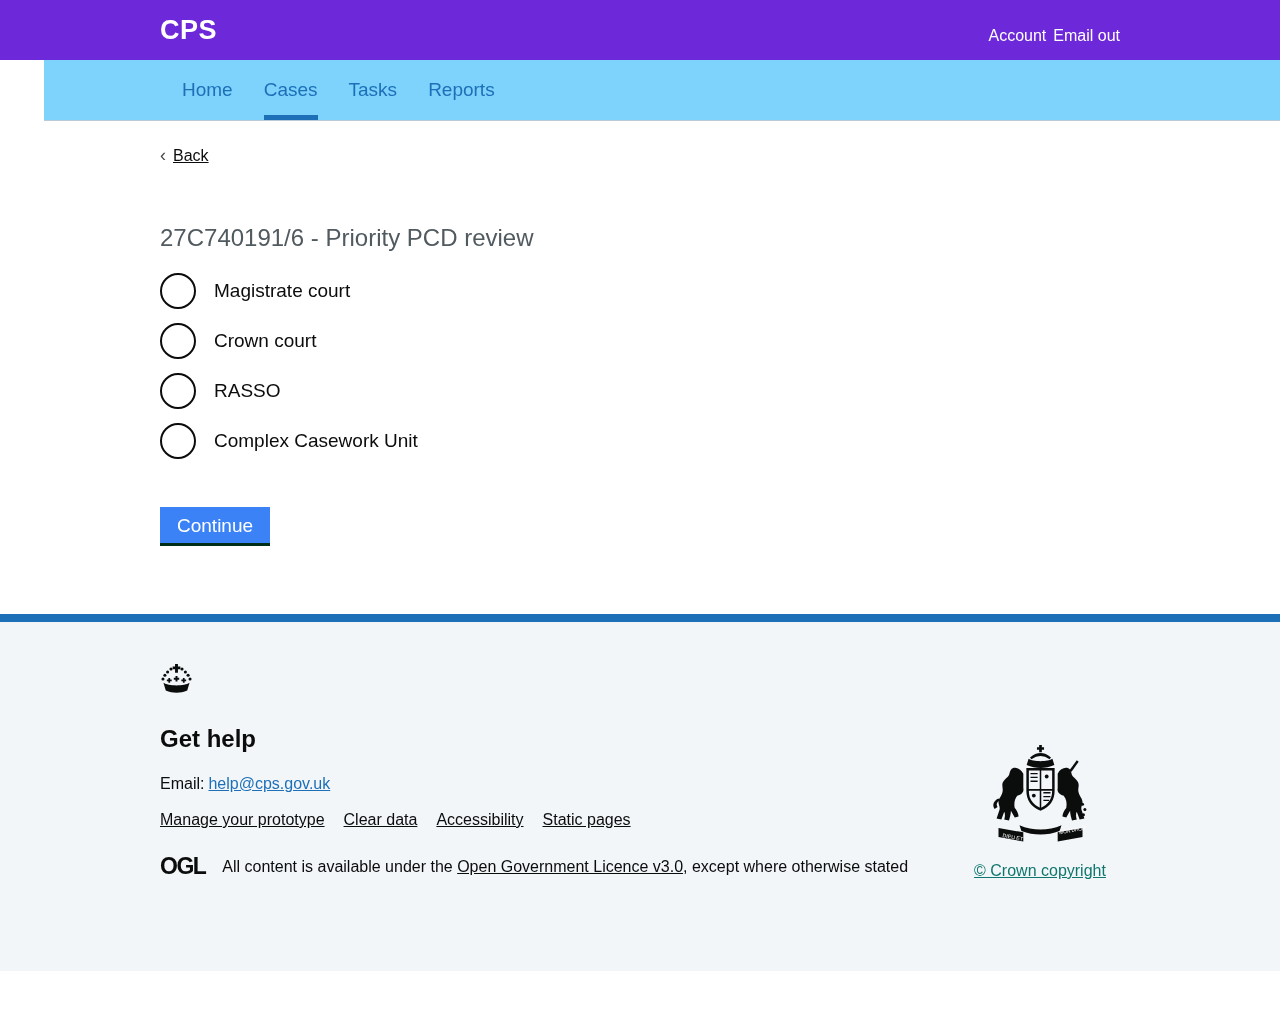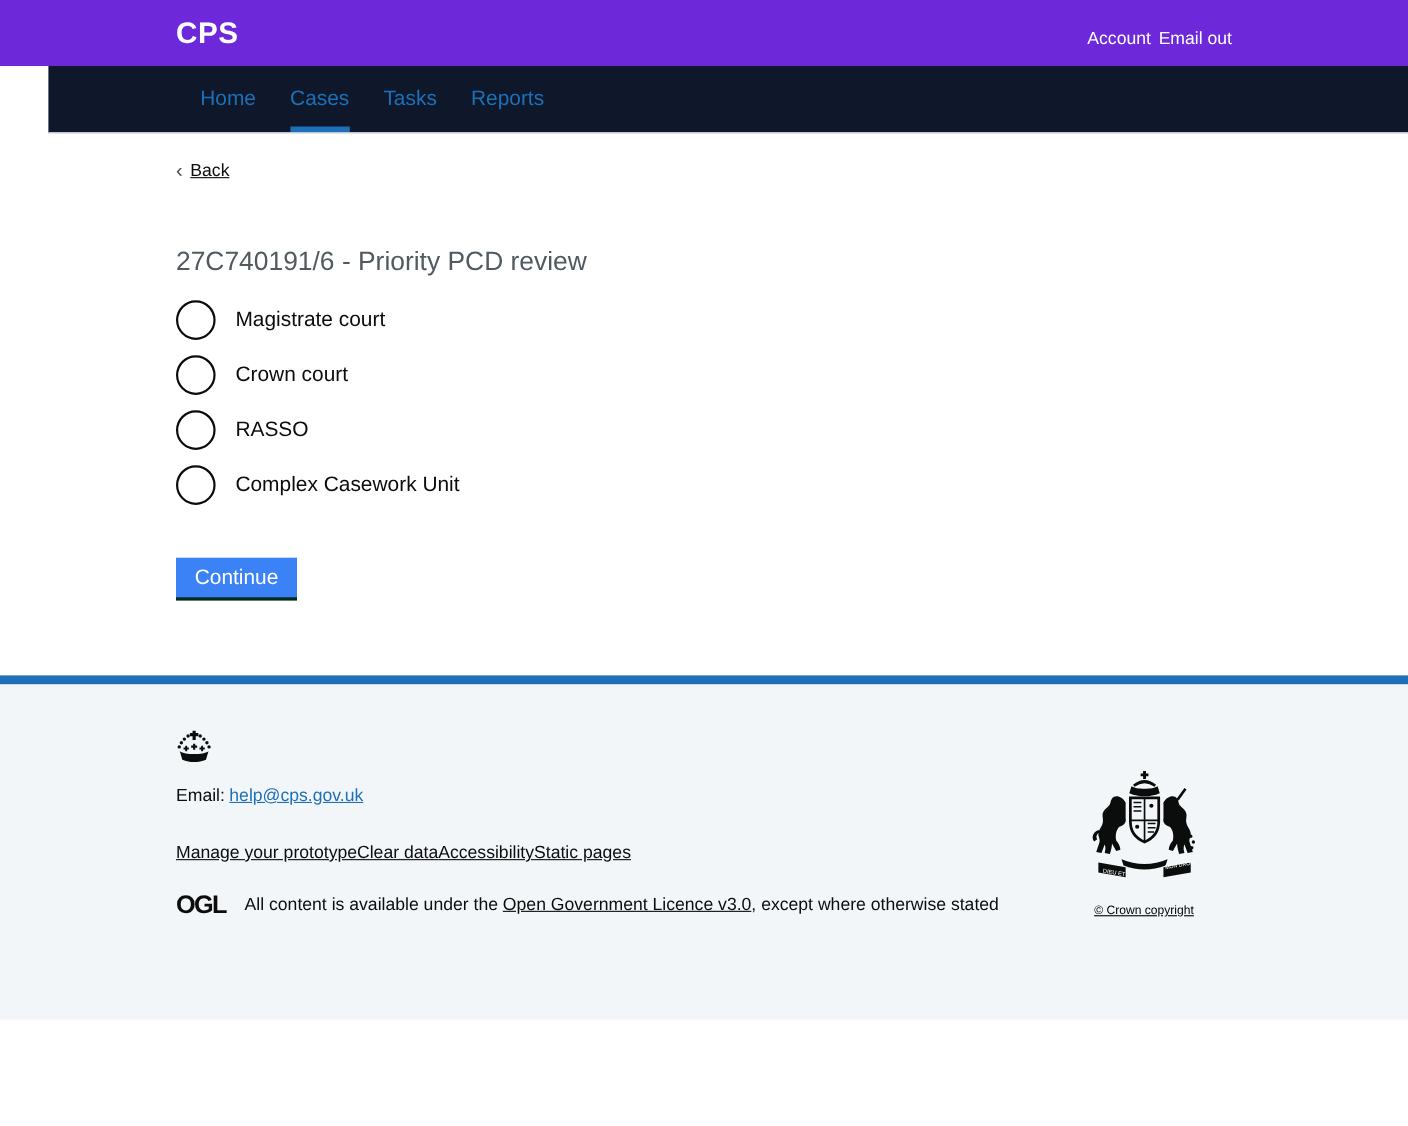--- a/index.html
+++ b/index.html
@@ -31,21 +31,21 @@
     text-decoration: none;
   }
   .header-links { display: flex; gap: 7px; margin-top: 12px; }
   .header-links a {
     color: #ffffff;
     font-size: 16px;
     text-decoration: none;
   }
 
   
-  .navbar { background: #0f172a; border-bottom: 1px solid #b9cbd8; margin-left: 44px; }
+  .navbar { background: #7dd3fc; border-bottom: 1px solid #b9cbd8; margin-left: 44px; }
   .nav-inner { display: flex; gap: 31px; }
   .nav-item {
     font-size: 19px;
     color: #1d70b8;
     text-decoration: none;
     padding: 19px 0 14px;
     border-bottom: 5px solid transparent;
     display: inline-block;
   }
   .nav-item.active { border-bottom-color: #1d70b8; }
@@ -111,41 +111,41 @@
     display: flex;
     align-items: flex-end;
     justify-content: space-between;
   }
   .footer-left { }
   .crown-icon { display: block; }
   h2.get-help { font-size: 24px; font-weight: 700; margin: 32px 0 0; }
   .email-line { margin-top: 21px; font-size: 16px; line-height: 20px; }
   .email-line a { color: #1d70b8; text-decoration: underline; margin-left: 4px; }
   .response { font-size: 16px; line-height: 20px; }
-  .footer-links { margin-top: 33px; display: flex; }
+  .footer-links { margin-top: 17px; display: flex; gap: 19px; }
   .footer-links a { color: #0b0c0c; font-size: 16px; text-decoration: underline; }
   .ogl-row { margin-top: 24px; display: flex; align-items: center; }
   .ogl-logo {
     font-weight: 800;
     font-size: 23px;
     letter-spacing: -1.5px;
     margin-right: 17px;
     color: #0b0c0c;
   }
   .licence { font-size: 16px; line-height: 20px; }
   .licence a { color: #0b0c0c; text-decoration: underline; }
 
   .footer-right {
     display: flex;
     flex-direction: column;
     align-items: center;
     width: 160px;
   }
   .copyright { margin-top: 12px; }
-  .copyright a { color: #000000; font-size: 11px; text-decoration: underline; }
+  .copyright a { color: #0f766e; font-size: 16px; text-decoration: underline; }
 </style>
 </head>
 <body>
 
 <div class="header-bar">
   <div class="width-container header-inner">
     <a class="logo">CPS</a>
     <div class="header-links">
       <a>Account</a>
       <a>Email out</a>
@@ -206,20 +206,21 @@
         <circle cx="22.7" cy="5.2" r="1.6"></circle>
         <circle cx="26.2" cy="8.2" r="1.6"></circle>
         <circle cx="29" cy="11.6" r="1.6"></circle>
         <circle cx="31" cy="15.5" r="1.6"></circle>
         <path d="M16 12.5 h2 v1.8 h1.8 v2 h-1.8 v1.8 h-2 v-1.8 h-1.8 v-2 h1.8 z"></path>
         <path d="M8.6 14.5 h1.8 v1.6 h1.6 v1.8 h-1.6 v1.6 H8.6 v-1.6 H7 v-1.8 h1.6 z"></path>
         <path d="M23.6 14.5 h1.8 v1.6 h1.6 v1.8 h-1.6 v1.6 h-1.8 v-1.6 H22 v-1.8 h1.6 z"></path>
         <path d="M3.5 19.5 c5 3.6 22 3.6 27 0 l-2.4 8 c-7.2 3 -15 3 -22.2 0 z"></path>
       </svg>
 
+      <h2 class="get-help">Get help</h2>
 
       <div class="email-line">
         <span>Email:</span><a>help@cps.gov.uk</a>
       </div>
 
       <div class="footer-links">
         <a>Manage your prototype</a>
         <a>Clear data</a>
         <a>Accessibility</a>
         <a>Static pages</a>

